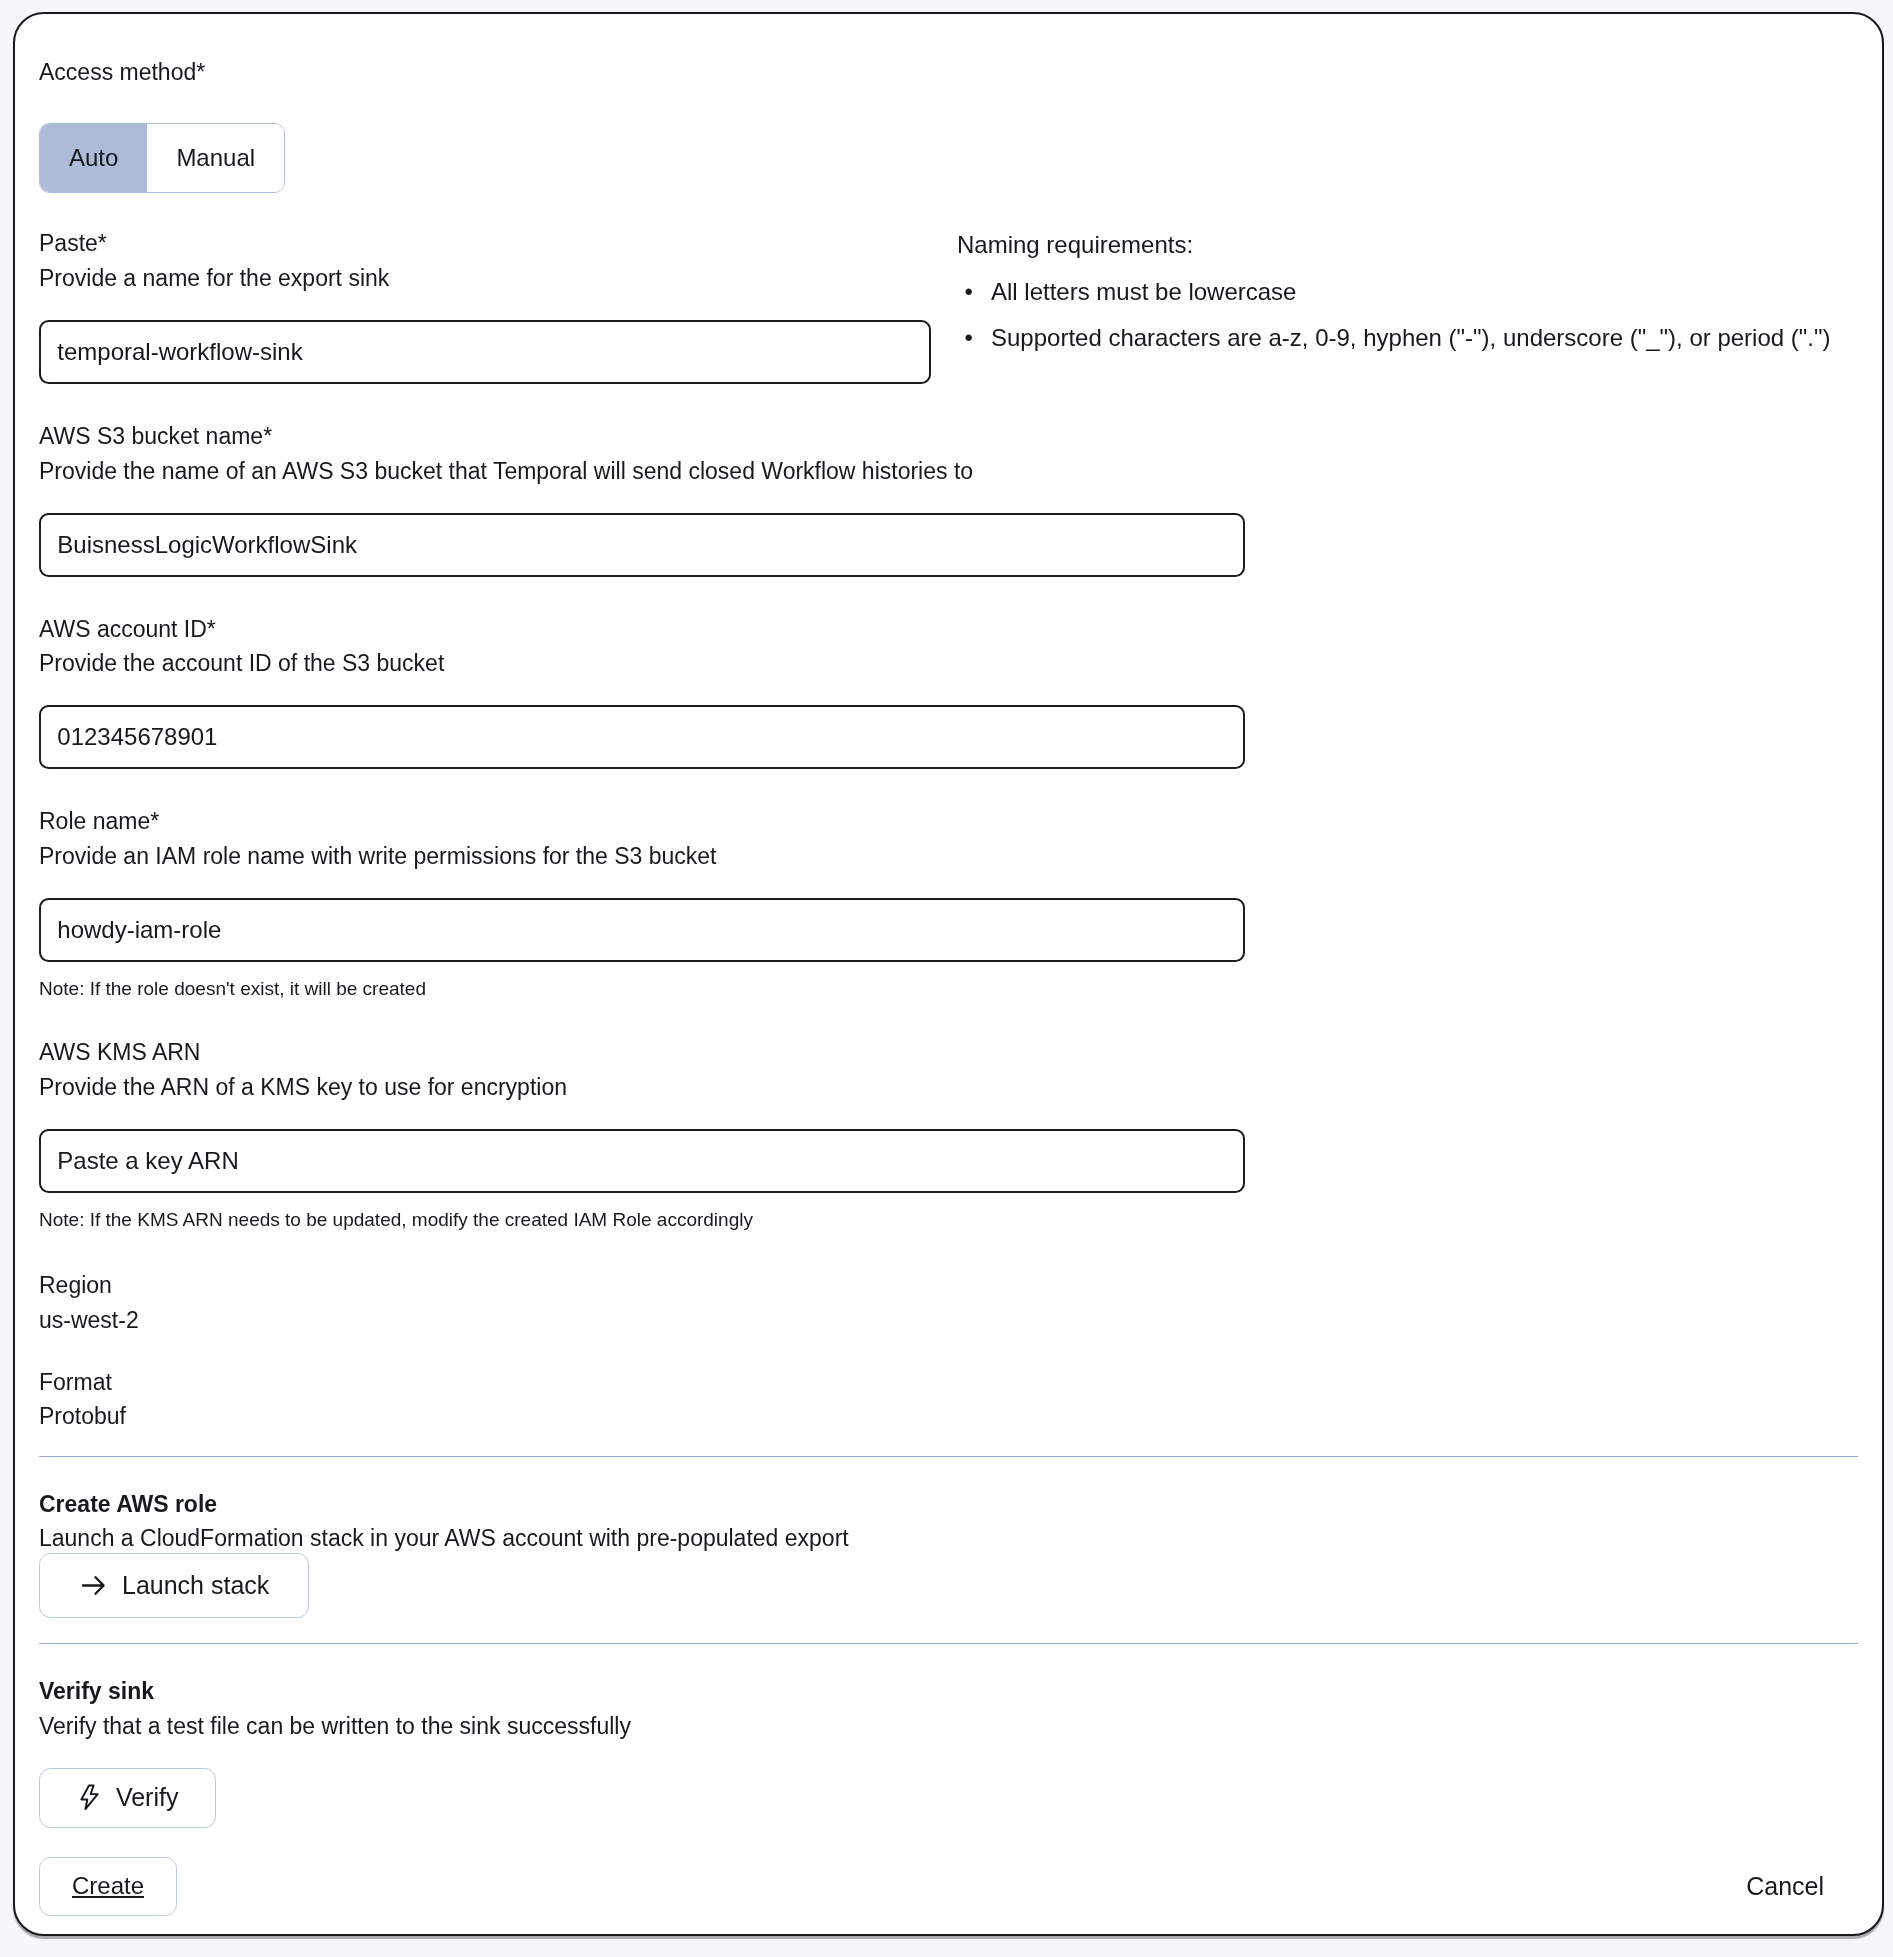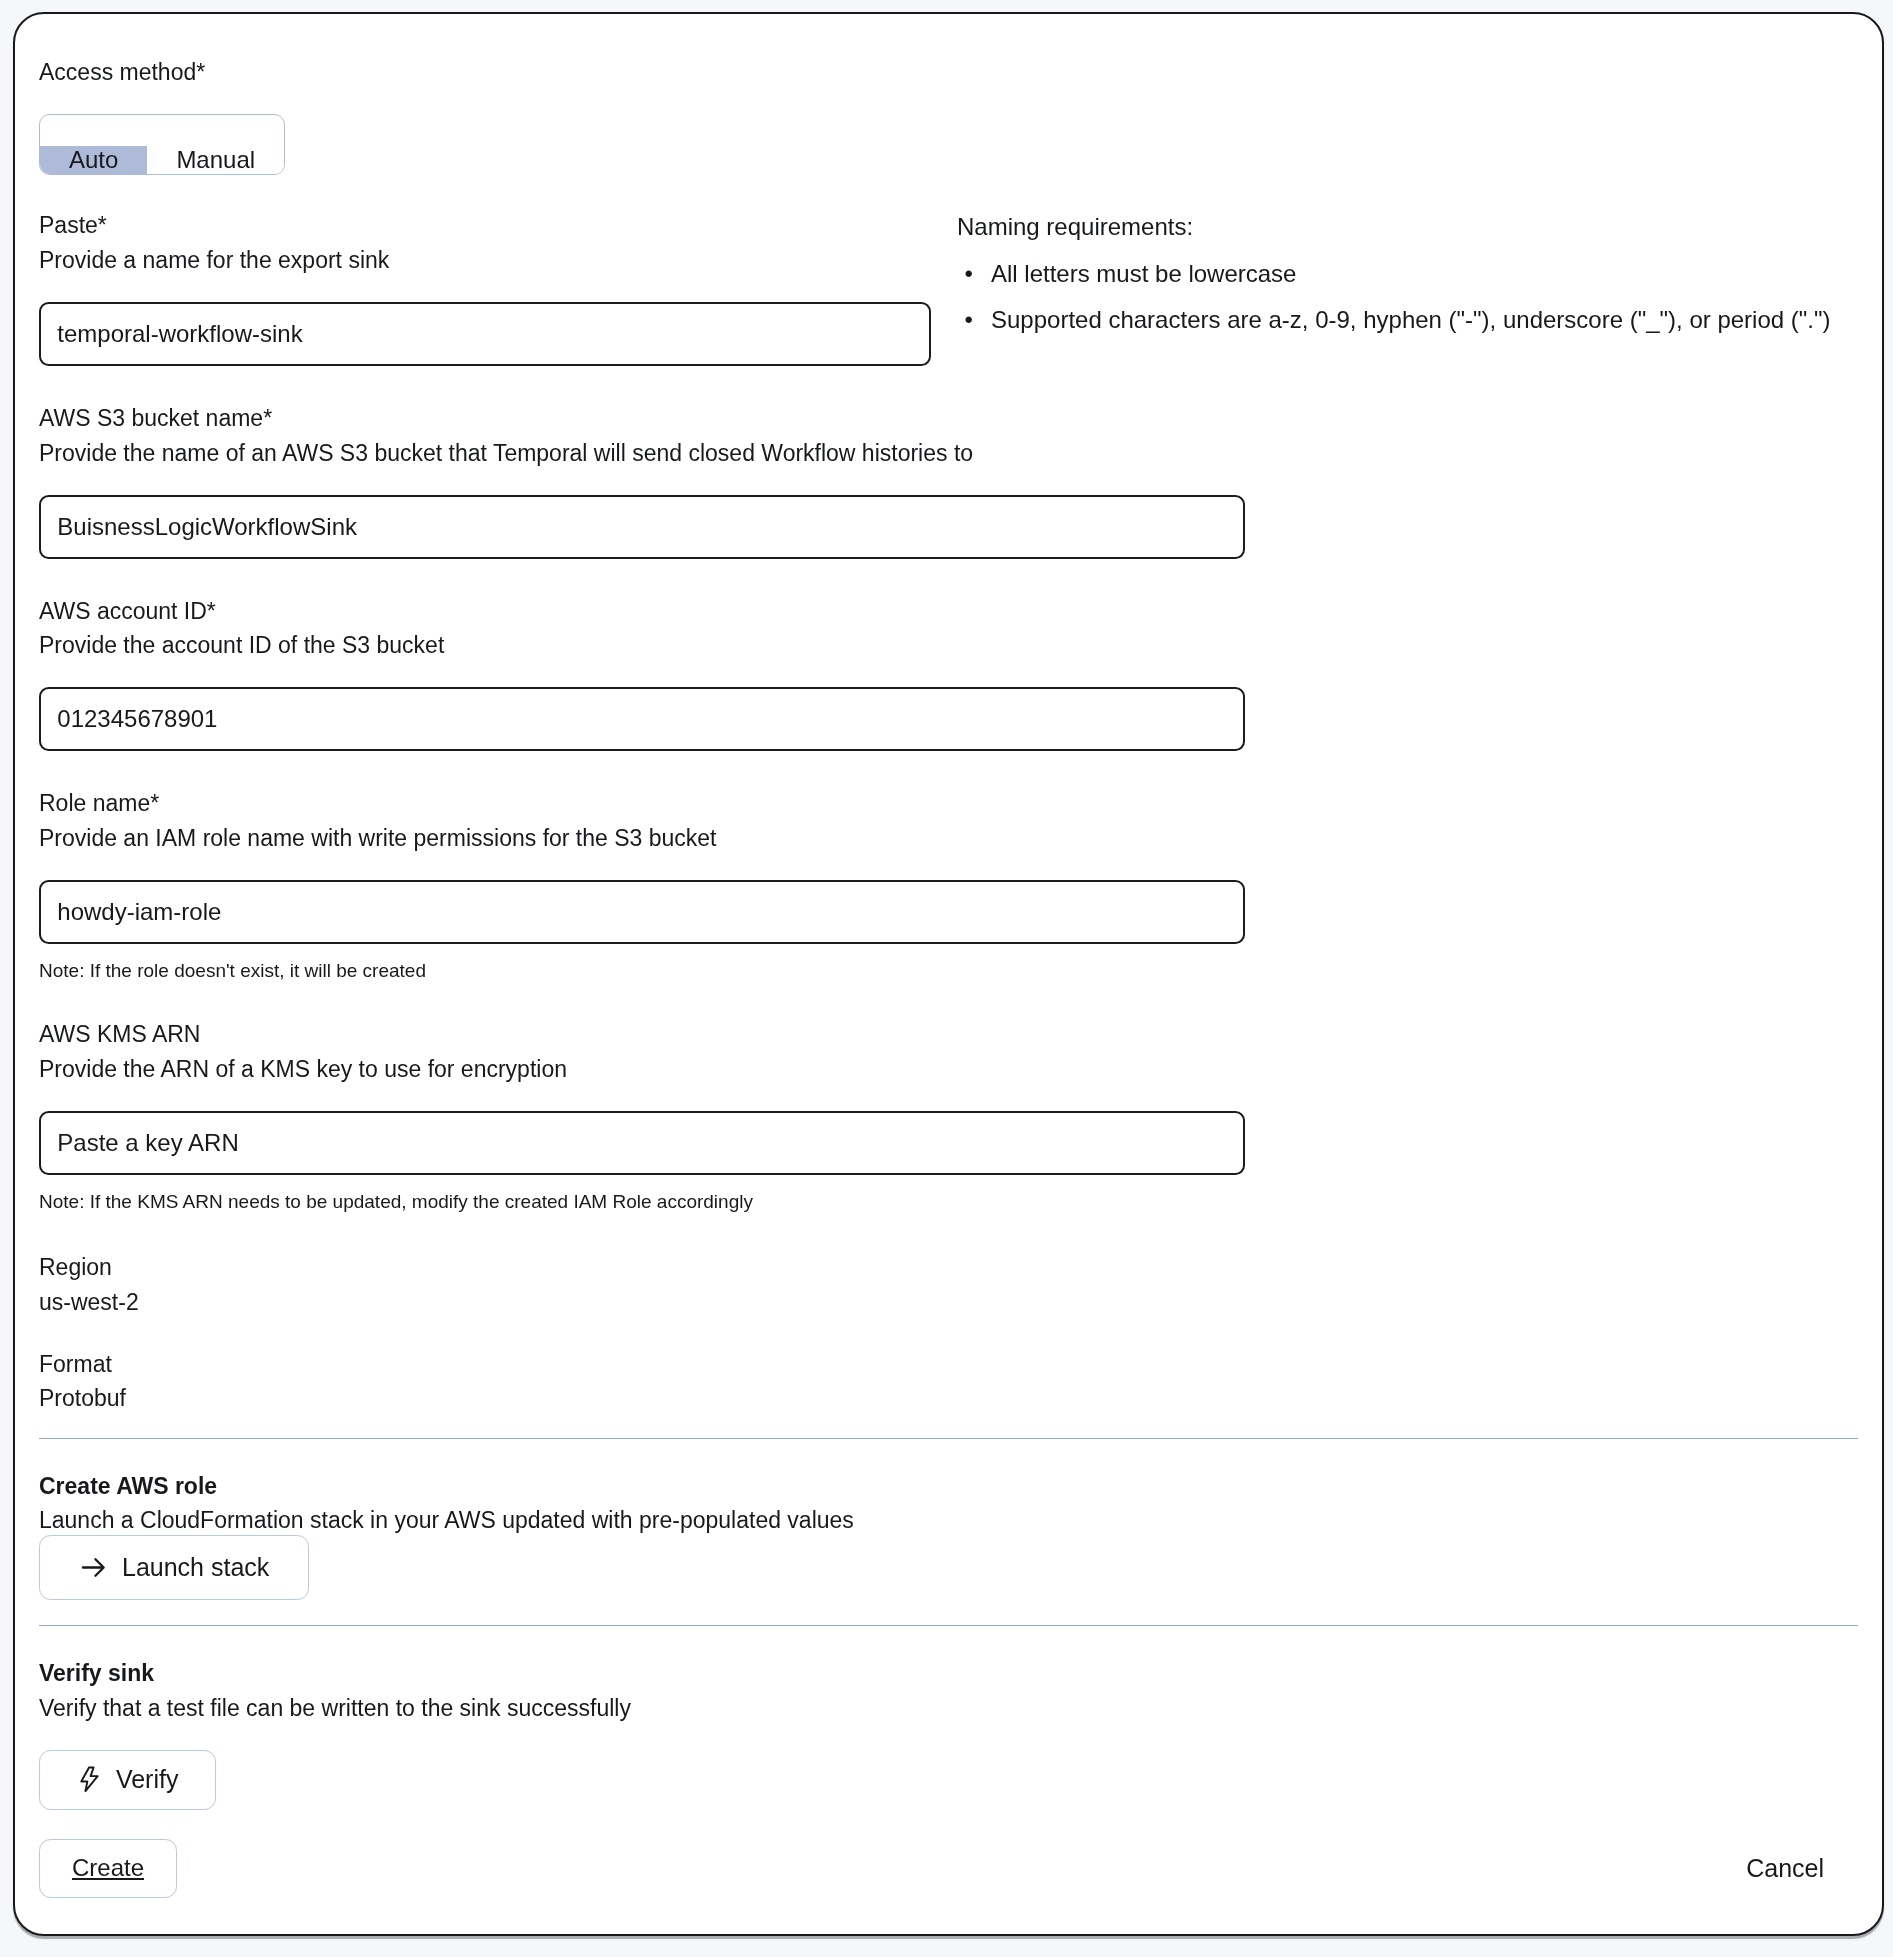--- a/index.html
+++ b/index.html
@@ -20,27 +20,26 @@
     padding: 44px 24px 0 24px;
     box-shadow: 0 2.9px 1px rgba(23,25,29,0.35);
   }
   .label { font-size: 23px; line-height: 29px; }
   .desc  { font-size: 23px; line-height: 29px; margin-top: 5.7px; }
   .note  { font-size: 19px; line-height: 23px; margin-top: 15.3px; }
 
   
   .segmented {
     display: inline-flex;
-    margin-top: 27px;
+    margin-top: 36px;
     border: 1.9px solid #aebbd8;
     border-radius: 10.5px;
     overflow: hidden;
-    height: 61px;
-    background: #ffffff;
-    align-items: flex-end;
+    height: 70px;
+    background: #ffffff;
   }
   .segment {
     display: flex; align-items: center; justify-content: center;
     padding: 0 29px;
     font-size: 24px;
     cursor: pointer;
     background: #ffffff;
   }
   .segment.selected { background: #aebbd8; }
 
@@ -180,21 +179,21 @@
   </div>
 
   <div class="static-field" style="margin-top:32.5px;">
     <div class="label">Format</div>
     <div class="static-value">Protobuf</div>
   </div>
 
   <hr class="divider">
 
   <div class="section-title">Create AWS role</div>
-  <div class="desc">Launch a CloudFormation stack in your AWS updated with pre-populated values</div>
+  <div class="desc">Launch a CloudFormation stack in your AWS account with pre-populated export</div>
 
   <button class="soft-btn launch-btn">
     <span class="icon">
       <svg width="29" height="29" viewBox="0 0 30 30" fill="none">
         <path d="M4 15 H25 M17 6.5 L25.5 15 L17 23.5" stroke="#17191d" stroke-width="2.4" stroke-linecap="round" stroke-linejoin="round"></path>
       </svg>
     </span>
     <span>Launch stack</span>
   </button>
 

